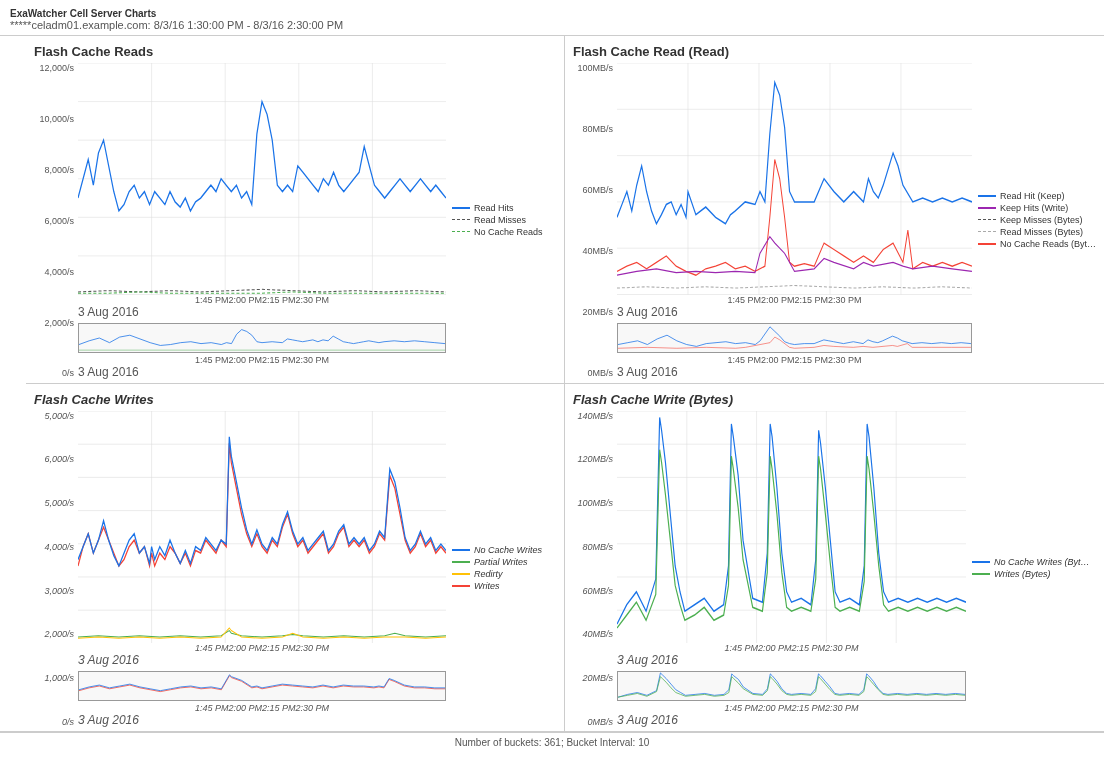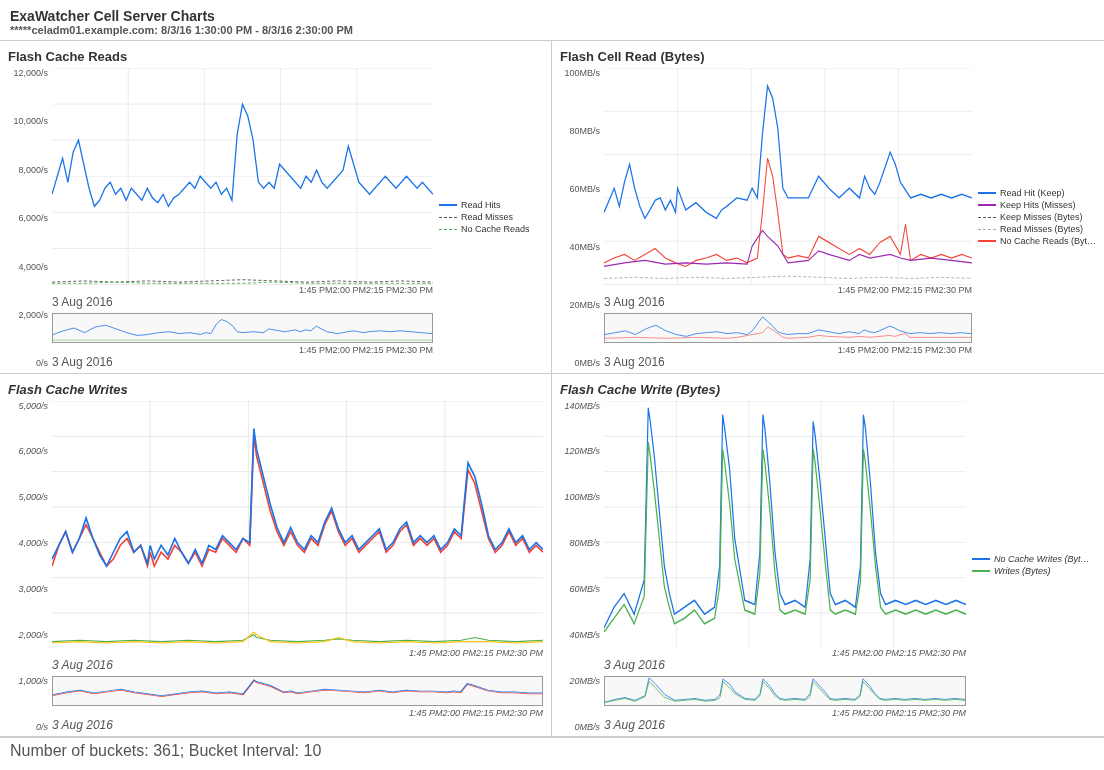--- a/index.html
+++ b/index.html
@@ -10,34 +10,34 @@
       color: #333;
       width: 1104px;
       height: 770px;
       overflow: hidden;
     }
     .header {
       padding: 8px 10px 4px;
       border-bottom: 1px solid #ccc;
     }
     .header h1 {
-      font-size: 14px;
+      font-size: 10px;
       font-weight: bold;
     }
     .header .subtitle {
       font-size: 11px;
       color: #555;
-      font-weight: bold;
     }
     .charts-grid {
       display: grid;
       grid-template-columns: 1fr 1fr;
       grid-template-rows: 1fr 1fr;
       height: calc(770px - 52px - 22px);
       border-bottom: 1px solid #ccc;
+      padding-left: 26px;
     }
     .chart-panel {
       border-right: 1px solid #ccc;
       border-bottom: 1px solid #ccc;
       padding: 8px 8px 4px;
       display: flex;
       flex-direction: column;
     }
     .chart-panel:nth-child(2), .chart-panel:nth-child(4) {
       border-right: none;
@@ -95,21 +95,21 @@
       margin-bottom: 2px;
     }
     .legend-line {
       width: 18px;
       height: 1px;
       margin-right: 4px;
       flex-shrink: 0;
     }
     .x-axis-labels {
       display: flex;
-      justify-content: flex-end;
+      justify-content: center;
       font-size: 9px;
       color: #555;
     }
     .date-label {
       font-size: 12px;
       color: #555;
       padding-left: 0;
     }
     .overview-box {
       border: 1px solid #999;
@@ -118,24 +118,25 @@
       margin-bottom: 2px;
       overflow: hidden;
       background: #f8f8f8;
     }
     .overview-box svg {
       width: 100%;
       height: 100%;
     }
     .bottom-bar {
       padding: 4px 10px;
-      font-size: 16px;
+      font-size: 10px;
       color: #555;
       border-top: 1px solid #ccc;
       height: 22px;
+      text-align: center;
     }
     .legend-solid .legend-line {
       border-top: 2px solid;
       height: 0;
     }
   </style>
 </head>
 <body>
 
 <div class="header">
@@ -213,21 +214,21 @@
         </div>
         <div class="legend-item">
           <div class="legend-line" style="border-top: 1px dashed #4caf50;"></div>
           <span>No Cache Reads</span>
         </div>
       </div>
     </div>
   </div>
 
   <div class="chart-panel">
-    <div class="chart-title">Flash Cell Read (Bytes)</div>
+    <div class="chart-title">Flash Cache Read (Read)</div>
     <div class="chart-area">
       <div class="y-axis">
         <span>100MB/s</span>
         <span>80MB/s</span>
         <span>60MB/s</span>
         <span>40MB/s</span>
         <span>20MB/s</span>
         <span>0MB/s</span>
       </div>
       <div class="chart-main">
@@ -274,21 +275,21 @@
         </div>
         <div class="date-label">3 Aug 2016</div>
       </div>
       <div class="legend" style="min-width:120px;">
         <div class="legend-item">
           <div class="legend-line" style="border-top: 2px solid #1a73e8;"></div>
           <span>Read Hit (Keep)</span>
         </div>
         <div class="legend-item">
           <div class="legend-line" style="border-top: 2px solid #9c27b0;"></div>
-          <span>Keep Hits (Misses)</span>
+          <span>Keep Hits (Write)</span>
         </div>
         <div class="legend-item">
           <div class="legend-line" style="border-top: 1px dashed #555;"></div>
           <span>Keep Misses (Bytes)</span>
         </div>
         <div class="legend-item">
           <div class="legend-line" style="border-top: 1px dashed #aaa;"></div>
           <span>Read Misses (Bytes)</span>
         </div>
         <div class="legend-item">
@@ -351,20 +352,38 @@
           </svg>
         </div>
         <div class="x-axis-labels">
           <span>1:45 PM</span>
           <span>2:00 PM</span>
           <span>2:15 PM</span>
           <span>2:30 PM</span>
         </div>
         <div class="date-label">3 Aug 2016</div>
       </div>
+      <div class="legend">
+        <div class="legend-item">
+          <div class="legend-line" style="border-top: 2px solid #1a73e8;"></div>
+          <span>No Cache Writes</span>
+        </div>
+        <div class="legend-item">
+          <div class="legend-line" style="border-top: 2px solid #4caf50;"></div>
+          <span>Partial Writes</span>
+        </div>
+        <div class="legend-item">
+          <div class="legend-line" style="border-top: 2px solid #ffc107;"></div>
+          <span>Redirty</span>
+        </div>
+        <div class="legend-item">
+          <div class="legend-line" style="border-top: 2px solid #f44336;"></div>
+          <span>Writes</span>
+        </div>
+      </div>
     </div>
   </div>
 
   <div class="chart-panel">
     <div class="chart-title">Flash Cache Write (Bytes)</div>
     <div class="chart-area">
       <div class="y-axis">
         <span>140MB/s</span>
         <span>120MB/s</span>
         <span>100MB/s</span>

